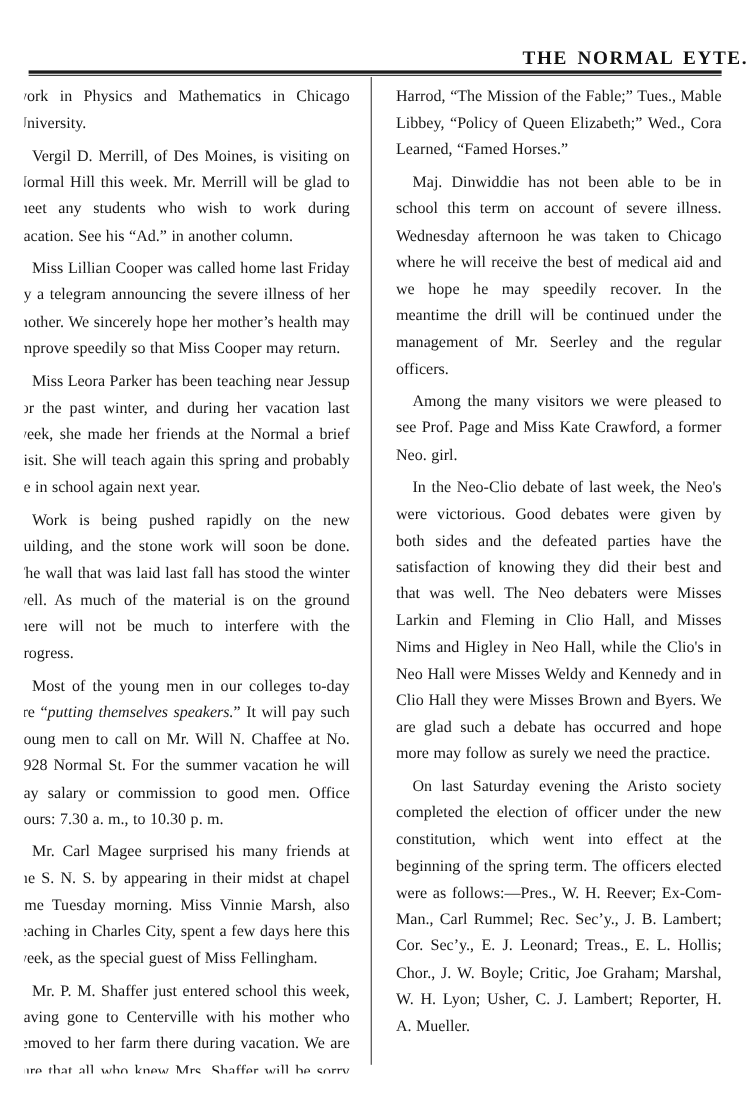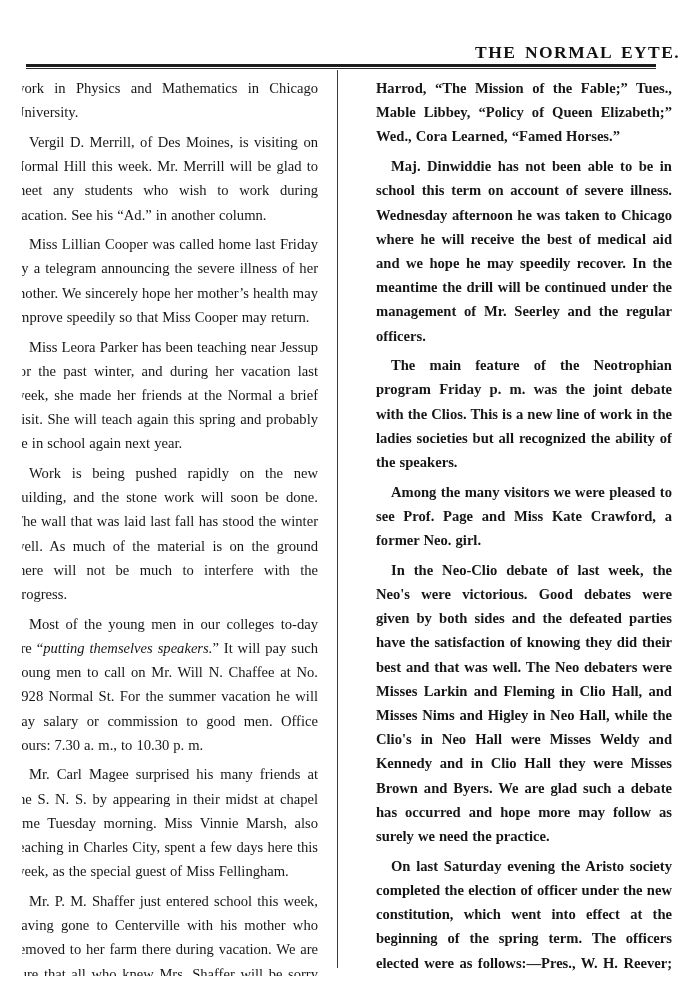--- a/index.html
+++ b/index.html
@@ -74,22 +74,21 @@
     position: absolute;
     top: 0;
     width: 296px;
     height: 900px;
     overflow: hidden;
   }
   .col-left {
     left: 22px;
   }
   .col-right {
-    left: 376px;
-    font-weight: bold;
+    left: 360px;
   }
 
   .col-divider {
     position: absolute;
     top: -6px;
     left: 337px;
     width: 1.2px;
     height: 898px;
     background: #3b3b3b;
   }
@@ -155,21 +154,20 @@
           <p class="para">Most of the young men in our colleges to-day are “<span class="ital">putting themselves speakers.</span>” It will pay such young men to call on Mr. Will N. Chaffee at No. 1928 Normal St. For the summer vacation he will pay salary or commission to good men. Office hours: 7.30 a. m., to 10.30 p. m.</p>
           <p class="para">Mr. Carl Magee surprised his many friends at the S. N. S. by appearing in their midst at chapel time Tuesday morning. Miss Vinnie Marsh, also teaching in Charles City, spent a few days here this week, as the special guest of Miss Fellingham.</p>
           <p class="para">Mr. P. M. Shaffer just entered school this week, having gone to Centerville with his mother who removed to her farm there during vacation. We are sure that all who knew Mrs. Shaffer will be sorry to know that she no longer resides on Normal Hill.</p>
         </div>
     </div>
 
     <div class="col col-right">
       <div class="inner" id="right-col-inner">
           <p class="para cont">Harrod, “The Mission of the Fable;” Tues., Mable Libbey, “Policy of Queen Elizabeth;” Wed., Cora Learned, “Famed Horses.”</p>
           <p class="para">Maj. Dinwiddie has not been able to be in school this term on account of severe illness. Wednesday afternoon he was taken to Chicago where he will receive the best of medical aid and we hope he may speedily recover. In the meantime the drill will be continued under the management of Mr. Seerley and the regular officers.</p>
-          <p class="para">The main feature of the Neotrophian program Friday p. m. was the joint debate with the Clios. This is a new line of work in the ladies societies but all recognized the ability of the speakers.</p>
           <p class="para">Among the many visitors we were pleased to see Prof. Page and Miss Kate Crawford, a former Neo. girl.</p>
           <p class="para">In the Neo-Clio debate of last week, the Neo's were victorious. Good debates were given by both sides and the defeated parties have the satisfaction of knowing they did their best and that was well. The Neo debaters were Misses Larkin and Fleming in Clio Hall, and Misses Nims and Higley in Neo Hall, while the Clio's in Neo Hall were Misses Weldy and Kennedy and in Clio Hall they were Misses Brown and Byers. We are glad such a debate has occurred and hope more may follow as surely we need the practice.</p>
           <p class="para">On last Saturday evening the Aristo society completed the election of officer under the new constitution, which went into effect at the beginning of the spring term. The officers elected were as follows:—Pres., W. H. Reever; Ex-Com-Man., Carl Rummel; Rec. Sec’y., J. B. Lambert; Cor. Sec’y., E. J. Leonard; Treas., E. L. Hollis; Chor., J. W. Boyle; Critic, Joe Graham; Marshal, W. H. Lyon; Usher, C. J. Lambert; Reporter, H. A. Mueller.</p>
         </div>
     </div>
 
   </div>
 </div>
 
 </body></html>

